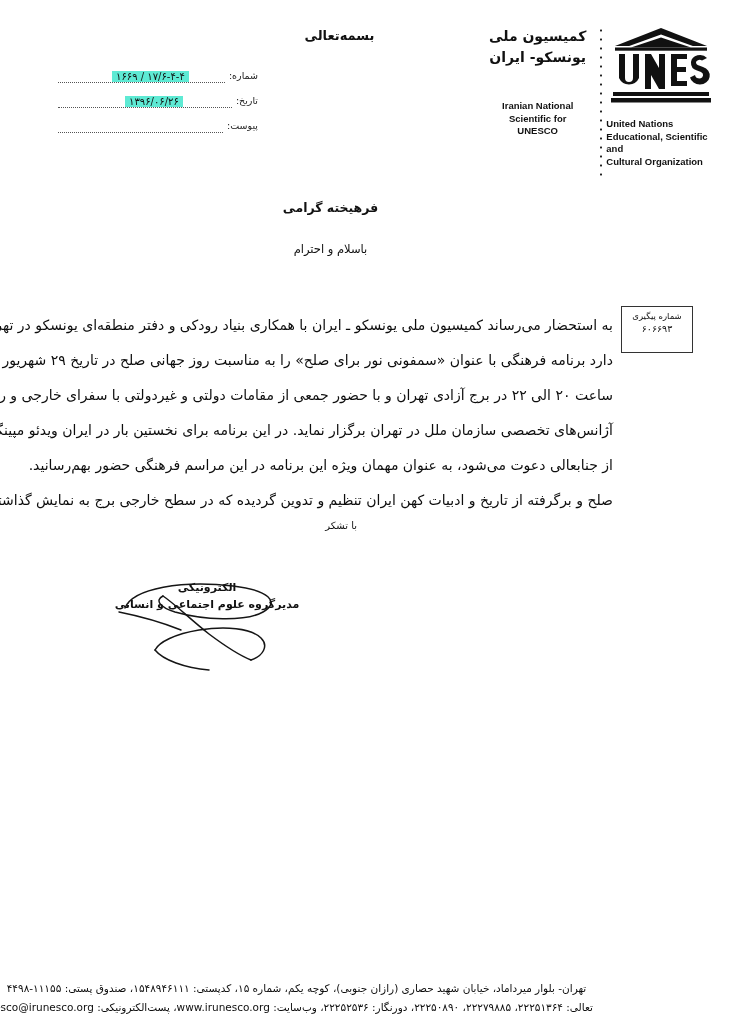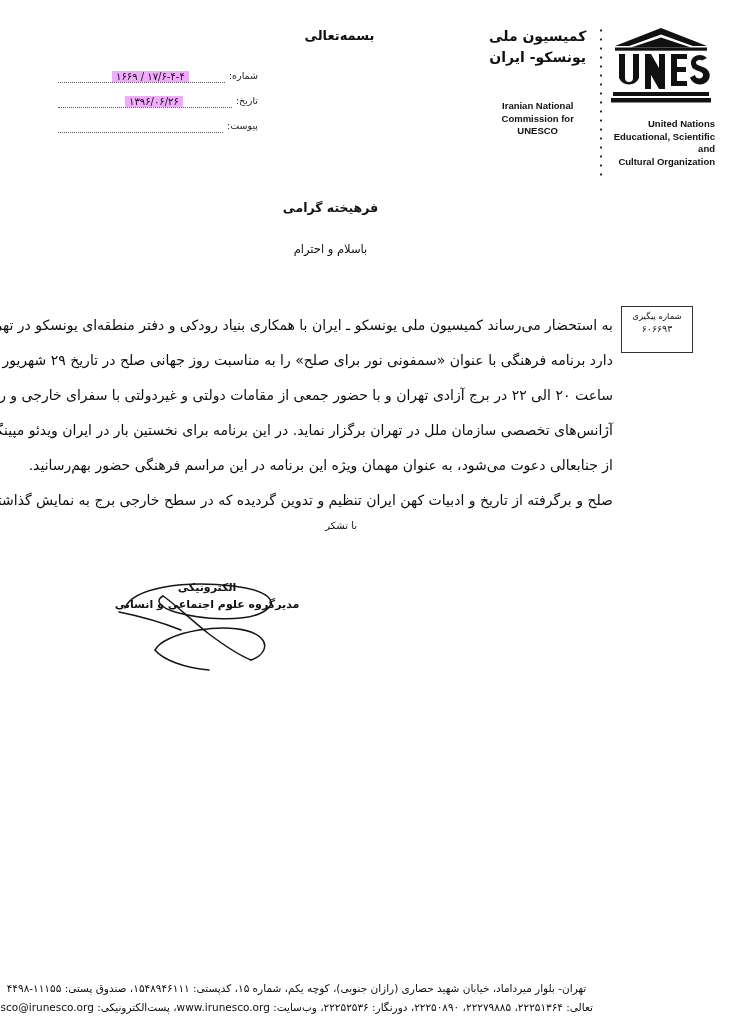--- a/index.html
+++ b/index.html
@@ -74,42 +74,42 @@
     position: relative;
     height: 12px;
     overflow: hidden;
     border-bottom: 1px dotted #555;
     text-align: center;
   }
   .ref-value {
     position: relative;
     top: 1px;
     display: inline-block;
-    background: #f0abfc;
+    background: #5eead4;
     padding: 0 4px;
     font-size: 10px;
     color: #111;
     letter-spacing: 0.3px;
     margin-left: 18px;
   }
 
   
   .brand {
     position: absolute;
     top: 26px;
     left: 489px;
     width: 226px;
     height: 160px;
     display: flex;
     flex-direction: row-reverse;
     align-items: flex-start;
   }
   .brand-left {
     width: 112px;
-    text-align: right;
+    text-align: left;
   }
   .brand-right {
     width: 100px;
     text-align: center;
     padding-right: 10px;
   }
   .dotted-sep {
     width: 2px;
     height: 152px;
     margin: 0 4px;
@@ -302,21 +302,21 @@
 
     <div class="brand">
 
       <div class="brand-right">
         <div class="brand-fa">
           <div class="brand-fa-line">کمیسیون ملی</div>
           <div class="brand-fa-line">یونسکو- ایران</div>
         </div>
         <div class="brand-en">
           <div>Iranian National</div>
-          <div>Commission for</div>
+          <div>Scientific for</div>
           <div>UNESCO</div>
         </div>
       </div>
 
       <div class="dotted-sep"></div>
 
       <div class="brand-left">
         <div class="unesco-logo">
           <svg viewBox="0 0 100 86" width="100" height="86" aria-hidden="true">
             <g fill="#111111">

